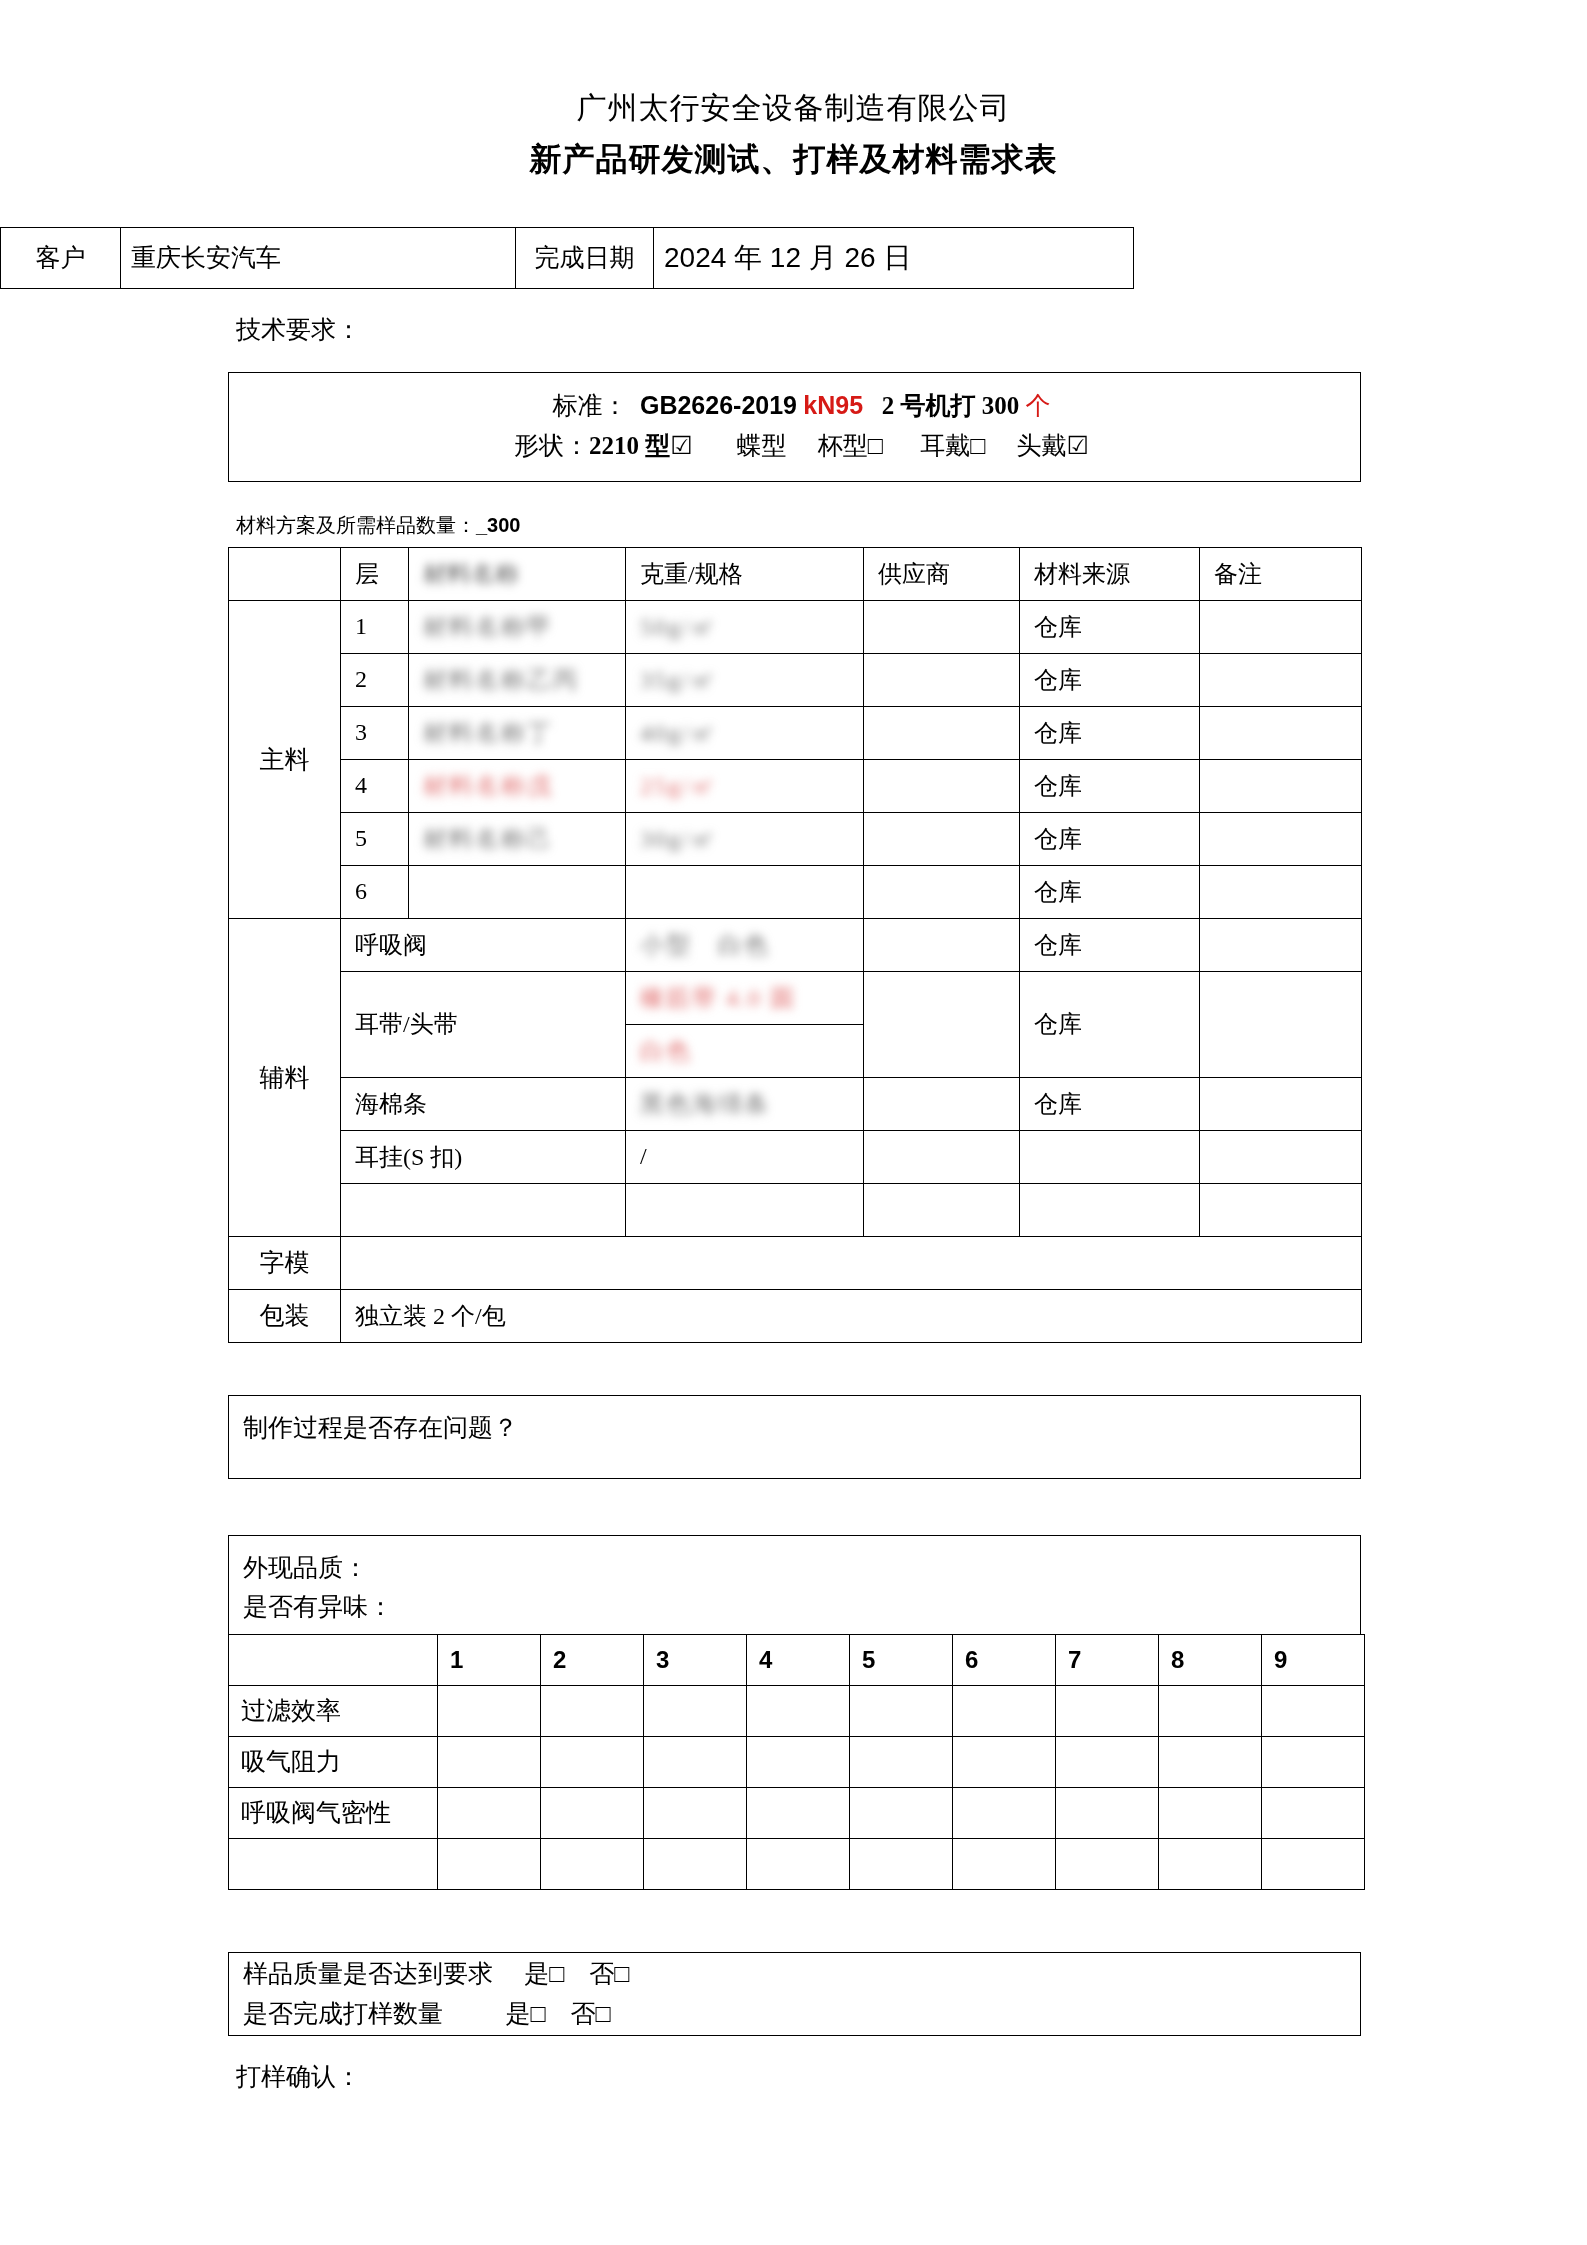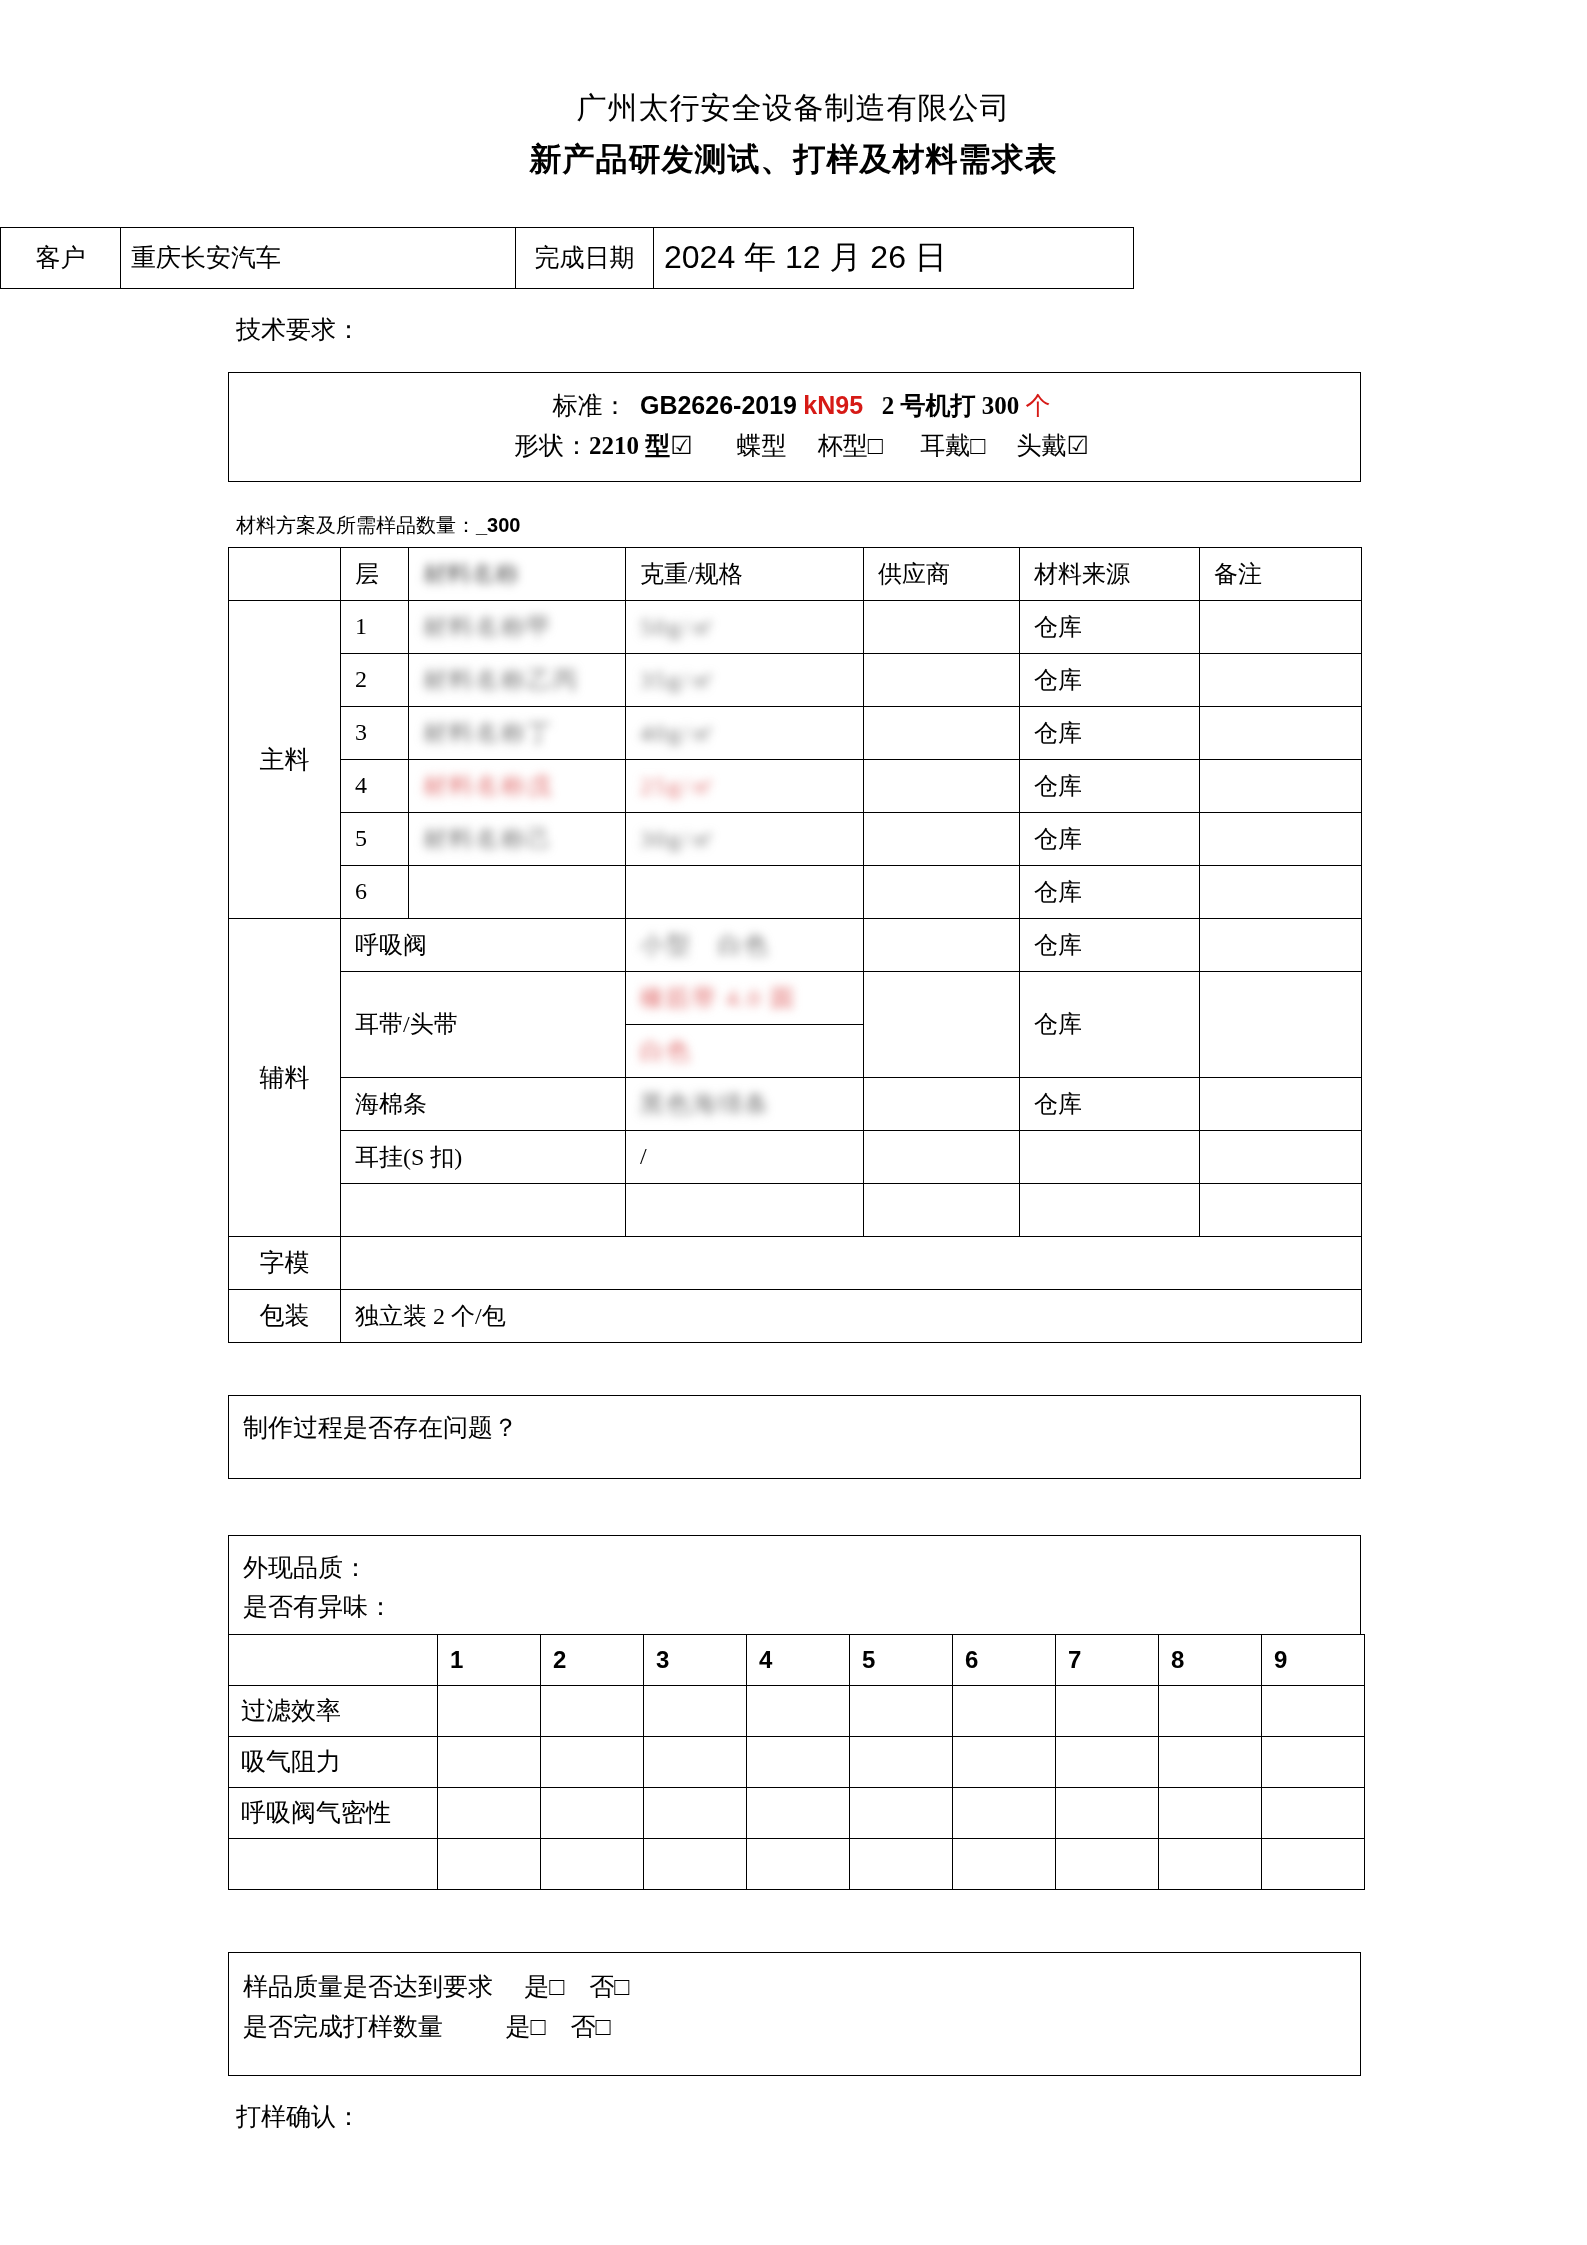--- a/index.html
+++ b/index.html
@@ -56,21 +56,21 @@
   }
   #info-table {
     width: 1133px;
     margin-top: 46px;
   }
   #info-table td {
     height: 52px;
   }
   .lbl-cell { text-align: center; }
   .val-cell { text-align: left; }
-  .val-cell.sans { font-family: "Liberation Sans", sans-serif; font-size: 32px; }
+  .val-cell.sans { font-family: "Liberation Sans", sans-serif; font-size: 28px; }
 
   
   .section-label {
     margin-left: 236px;
     font-size: 25px;
     margin-top: 24px;
   }
   #tech-box {
     margin-left: 228px;
     width: 1133px;
@@ -151,22 +151,22 @@
     margin-top: 0;
   }
   #test-table td { height: 42px; font-size: 24px; }
   #test-table td.rowlabel { text-align: left; padding-left: 12px; font-size: 25px; }
   #test-table td.num { text-align: left; padding-left: 12px;
       font-family: "Liberation Sans", sans-serif; font-weight: bold; }
 
   
   #confirm-box {
     margin-top: 62px;
-    height: 124px;
-    padding-top: 14px;
+    height: 84px;
+    padding-top: 1px;
   }
   .cf-line {
     font-size: 25px;
     line-height: 1.62;
     white-space: pre;
   }
 
   
   #sign-heading {
     margin-left: 236px;

